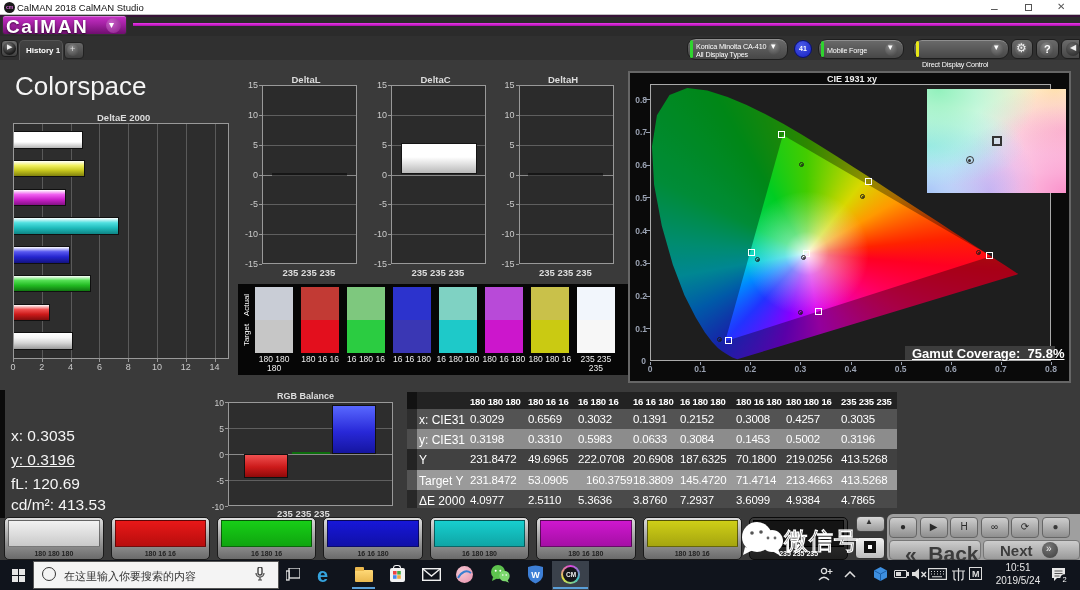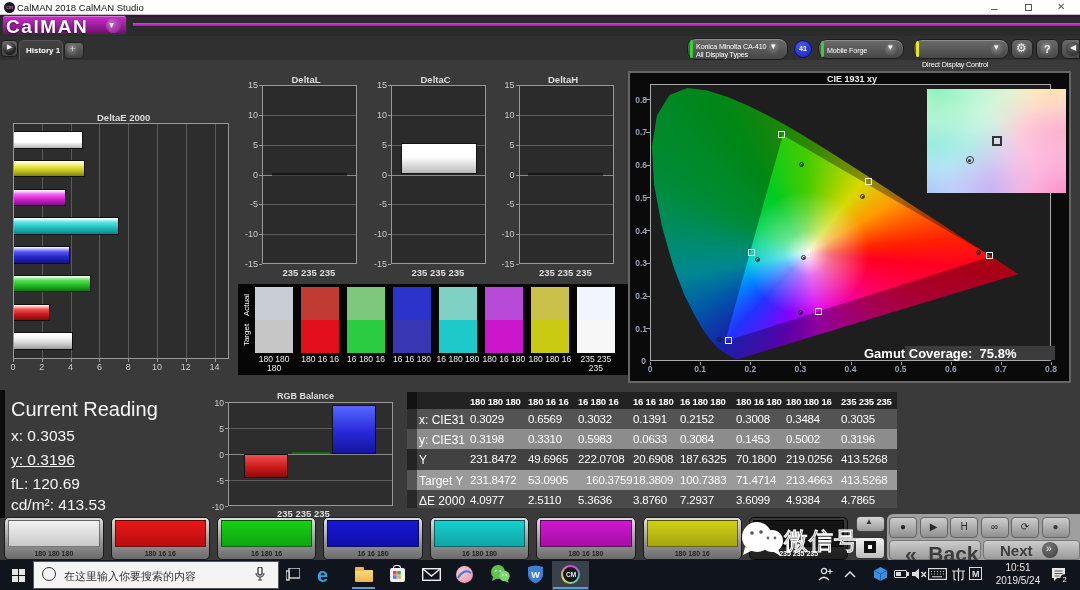--- a/index.html
+++ b/index.html
@@ -50,20 +50,21 @@
 <div style="position:absolute;left:994px;top:42px;font-size:9px;color:#fff;white-space:nowrap;">▾</div>
 <div style="position:absolute;left:1011px;top:39px;width:22px;height:20px;background:linear-gradient(#6b6b6b,#474747);border-radius:6px;border:1px solid #1e1e1e;"></div>
 <div style="position:absolute;left:1015px;top:42px;width:14px;height:14px;background:radial-gradient(circle at 40% 30%,#8a8a8a,#3d3d3d);border-radius:50%;"></div>
 <div style="position:absolute;left:1016px;top:41px;font-size:12px;color:#eee;white-space:nowrap;">⚙</div>
 <div style="position:absolute;left:1036px;top:39px;width:23px;height:20px;background:linear-gradient(#6b6b6b,#474747);border-radius:6px;border:1px solid #1e1e1e;"></div>
 <div style="position:absolute;left:1040px;top:42px;width:14px;height:14px;background:radial-gradient(circle at 40% 30%,#8a8a8a,#3d3d3d);border-radius:50%;"></div>
 <div style="position:absolute;left:1044px;top:43px;font-size:11px;color:#fff;white-space:nowrap;font-weight:bold;">?</div>
 <div style="position:absolute;left:1061px;top:39px;width:19px;height:20px;background:linear-gradient(#6b6b6b,#474747);border-radius:6px 0 0 6px;border:1px solid #1e1e1e;"></div>
 <div style="position:absolute;left:1066px;top:42px;width:14px;height:14px;background:radial-gradient(circle at 40% 30%,#666,#222);border-radius:50%;"></div>
 <div style="position:absolute;left:1070px;top:43px;font-size:8px;color:#eee;white-space:nowrap;">◀</div>
+<div style="position:absolute;left:15px;top:71px;font-size:26px;color:#f5f5f5;white-space:nowrap;">Colorspace</div>
 <div style="position:absolute;left:97px;top:112px;font-size:9.5px;color:#ddd;white-space:nowrap;font-weight:bold;">DeltaE 2000</div>
 <div style="position:absolute;left:13px;top:123px;width:216px;height:236px;background:#2d2d2d;border:1px solid #999;"></div>
 <div style="position:absolute;left:41.8px;top:124px;width:1px;height:234px;background:#5a5a5a;"></div>
 <div style="position:absolute;left:70.6px;top:124px;width:1px;height:234px;background:#5a5a5a;"></div>
 <div style="position:absolute;left:99.4px;top:124px;width:1px;height:234px;background:#5a5a5a;"></div>
 <div style="position:absolute;left:128.2px;top:124px;width:1px;height:234px;background:#5a5a5a;"></div>
 <div style="position:absolute;left:157.0px;top:124px;width:1px;height:234px;background:#5a5a5a;"></div>
 <div style="position:absolute;left:185.8px;top:124px;width:1px;height:234px;background:#5a5a5a;"></div>
 <div style="position:absolute;left:214.6px;top:124px;width:1px;height:234px;background:#5a5a5a;"></div>
 <div style="position:absolute;left:14px;top:131.0px;width:68.9px;height:17.5px;background:linear-gradient(#fff,#ffffff 30%,#ffffff 62%,#b5b5b5);border:1px solid #101010;border-left:none;"></div>
@@ -249,23 +250,22 @@
 <div style="position:absolute;left:802.5px;top:256.5px;width:2px;height:2px;background:rgba(25,25,25,.9);border-radius:50%;"></div>
 <div style="position:absolute;left:797.8px;top:310.4px;width:5px;height:5px;border:1.5px solid rgba(25,25,25,.9);border-radius:50%;"></div>
 <div style="position:absolute;left:799.8px;top:312.4px;width:2px;height:2px;background:rgba(25,25,25,.9);border-radius:50%;"></div>
 <div style="position:absolute;left:716.7px;top:337.3px;width:5px;height:5px;border:1.5px solid rgba(25,25,25,.9);border-radius:50%;"></div>
 <div style="position:absolute;left:718.7px;top:339.3px;width:2px;height:2px;background:rgba(25,25,25,.9);border-radius:50%;"></div>
 <div style="position:absolute;left:927px;top:89px;width:139px;height:104px;background:radial-gradient(at 8% 0%, rgba(140,240,185,.95), rgba(140,240,185,0) 55%),radial-gradient(at 0% 55%, rgba(150,232,240,.9), rgba(150,232,240,0) 50%),radial-gradient(at 0% 100%, rgba(158,192,246,.9), rgba(158,192,246,0) 48%),radial-gradient(at 45% 100%, rgba(205,165,242,.8), rgba(205,165,242,0) 45%),radial-gradient(at 100% 100%, rgba(250,140,200,.95), rgba(250,140,200,0) 60%),radial-gradient(at 100% 40%, rgba(250,175,205,.75), rgba(250,175,205,0) 50%),radial-gradient(at 92% 0%, rgba(255,225,170,.95), rgba(255,225,170,0) 45%),#ffffff;"></div>
 <div style="position:absolute;left:992px;top:136px;width:10px;height:10px;border:2px solid #333;"></div>
 <div style="position:absolute;left:966px;top:156px;width:8px;height:8px;border:1.5px solid #333;border-radius:50%;"></div>
 <div style="position:absolute;left:968px;top:158.5px;width:3px;height:3px;background:#333;border-radius:50%;"></div>
 <div style="position:absolute;left:905px;top:346px;width:150px;height:14px;background:#3c3c3c;"></div>
-<div style="position:absolute;left:864px;top:346px;font-size:13px;color:#fff;white-space:nowrap;font-weight:bold;">Gamut Coverage:&nbsp; 75.8%</div>
+<div style="position:absolute;left:912px;top:346px;font-size:13px;color:#fff;white-space:nowrap;font-weight:bold;text-decoration:underline;">Gamut Coverage:&nbsp; 75.8%</div>
 <div style="position:absolute;left:0px;top:390px;width:5px;height:128px;background:#0b0b0b;"></div>
-<div style="position:absolute;left:11px;top:398px;font-size:20px;color:#f5f5f5;white-space:nowrap;">Current Reading</div>
 <div style="position:absolute;left:11px;top:427px;font-size:15.5px;color:#f5f5f5;white-space:nowrap;">x: 0.3035</div>
 <div style="position:absolute;left:11px;top:451px;font-size:15.5px;color:#f5f5f5;white-space:nowrap;text-decoration:underline;">y: 0.3196</div>
 <div style="position:absolute;left:11px;top:475px;font-size:15.5px;color:#f5f5f5;white-space:nowrap;">fL: 120.69</div>
 <div style="position:absolute;left:11px;top:496px;font-size:15.5px;color:#f5f5f5;white-space:nowrap;">cd/m²: 413.53</div>
 <div style="position:absolute;left:277px;top:391px;font-size:9px;color:#ddd;white-space:nowrap;font-weight:bold;">RGB Balance</div>
 <div style="position:absolute;left:228px;top:402px;width:165px;height:104px;background:#2d2d2d;border:1px solid #999;"></div>
 <div style="position:absolute;left:229px;top:428.0px;width:163px;height:1px;background:#5f5f5f;"></div>
 <div style="position:absolute;left:229px;top:454.0px;width:163px;height:1px;background:#8a8a8a;"></div>
 <div style="position:absolute;left:229px;top:480.0px;width:163px;height:1px;background:#5f5f5f;"></div>
 <div style="position:absolute;left:206px;top:397.5px;width:18px;font-size:8.5px;color:#ccc;white-space:nowrap;text-align:right;">10</div>
@@ -292,21 +292,21 @@
 <div style="position:absolute;left:786px;top:396px;font-size:9.5px;color:#fff;white-space:nowrap;font-weight:bold;letter-spacing:-.2px;">180 180 16</div>
 <div style="position:absolute;left:841px;top:396px;font-size:9.5px;color:#fff;white-space:nowrap;font-weight:bold;letter-spacing:-.2px;">235 235 235</div>
 <div style="position:absolute;left:407px;top:409px;width:490px;height:20px;background:#535353;"></div>
 <div style="position:absolute;left:419px;top:413px;font-size:12px;color:#fff;white-space:nowrap;">x: CIE31</div>
 <div style="position:absolute;left:470px;top:413px;font-size:11.5px;color:#fff;white-space:nowrap;letter-spacing:-.2px;">0.3029</div>
 <div style="position:absolute;left:528px;top:413px;font-size:11.5px;color:#fff;white-space:nowrap;letter-spacing:-.2px;">0.6569</div>
 <div style="position:absolute;left:578px;top:413px;font-size:11.5px;color:#fff;white-space:nowrap;letter-spacing:-.2px;">0.3032</div>
 <div style="position:absolute;left:633px;top:413px;font-size:11.5px;color:#fff;white-space:nowrap;letter-spacing:-.2px;">0.1391</div>
 <div style="position:absolute;left:680px;top:413px;font-size:11.5px;color:#fff;white-space:nowrap;letter-spacing:-.2px;">0.2152</div>
 <div style="position:absolute;left:736px;top:413px;font-size:11.5px;color:#fff;white-space:nowrap;letter-spacing:-.2px;">0.3008</div>
-<div style="position:absolute;left:786px;top:413px;font-size:11.5px;color:#fff;white-space:nowrap;letter-spacing:-.2px;">0.3484</div>
+<div style="position:absolute;left:786px;top:413px;font-size:11.5px;color:#fff;white-space:nowrap;letter-spacing:-.2px;">0.4257</div>
 <div style="position:absolute;left:841px;top:413px;font-size:11.5px;color:#fff;white-space:nowrap;letter-spacing:-.2px;">0.3035</div>
 <div style="position:absolute;left:407px;top:429px;width:490px;height:20px;background:#8c8c8c;"></div>
 <div style="position:absolute;left:419px;top:433px;font-size:12px;color:#fff;white-space:nowrap;">y: CIE31</div>
 <div style="position:absolute;left:470px;top:433px;font-size:11.5px;color:#fff;white-space:nowrap;letter-spacing:-.2px;">0.3198</div>
 <div style="position:absolute;left:528px;top:433px;font-size:11.5px;color:#fff;white-space:nowrap;letter-spacing:-.2px;">0.3310</div>
 <div style="position:absolute;left:578px;top:433px;font-size:11.5px;color:#fff;white-space:nowrap;letter-spacing:-.2px;">0.5983</div>
 <div style="position:absolute;left:633px;top:433px;font-size:11.5px;color:#fff;white-space:nowrap;letter-spacing:-.2px;">0.0633</div>
 <div style="position:absolute;left:680px;top:433px;font-size:11.5px;color:#fff;white-space:nowrap;letter-spacing:-.2px;">0.3084</div>
 <div style="position:absolute;left:736px;top:433px;font-size:11.5px;color:#fff;white-space:nowrap;letter-spacing:-.2px;">0.1453</div>
 <div style="position:absolute;left:786px;top:433px;font-size:11.5px;color:#fff;white-space:nowrap;letter-spacing:-.2px;">0.5002</div>
@@ -320,21 +320,21 @@
 <div style="position:absolute;left:680px;top:453px;font-size:11.5px;color:#fff;white-space:nowrap;letter-spacing:-.2px;">187.6325</div>
 <div style="position:absolute;left:736px;top:453px;font-size:11.5px;color:#fff;white-space:nowrap;letter-spacing:-.2px;">70.1800</div>
 <div style="position:absolute;left:786px;top:453px;font-size:11.5px;color:#fff;white-space:nowrap;letter-spacing:-.2px;">219.0256</div>
 <div style="position:absolute;left:841px;top:453px;font-size:11.5px;color:#fff;white-space:nowrap;letter-spacing:-.2px;">413.5268</div>
 <div style="position:absolute;left:407px;top:470px;width:490px;height:20px;background:#9a9a9a;"></div>
 <div style="position:absolute;left:419px;top:474px;font-size:12px;color:#fff;white-space:nowrap;">Target Y</div>
 <div style="position:absolute;left:470px;top:474px;font-size:11.5px;color:#fff;white-space:nowrap;letter-spacing:-.2px;">231.8472</div>
 <div style="position:absolute;left:528px;top:474px;font-size:11.5px;color:#fff;white-space:nowrap;letter-spacing:-.2px;">53.0905</div>
 <div style="position:absolute;left:586px;top:474px;font-size:11.5px;color:#fff;white-space:nowrap;letter-spacing:-.2px;">160.3759</div>
 <div style="position:absolute;left:633px;top:474px;font-size:11.5px;color:#fff;white-space:nowrap;letter-spacing:-.2px;">18.3809</div>
-<div style="position:absolute;left:680px;top:474px;font-size:11.5px;color:#fff;white-space:nowrap;letter-spacing:-.2px;">100.7383</div>
+<div style="position:absolute;left:680px;top:474px;font-size:11.5px;color:#fff;white-space:nowrap;letter-spacing:-.2px;">145.4720</div>
 <div style="position:absolute;left:736px;top:474px;font-size:11.5px;color:#fff;white-space:nowrap;letter-spacing:-.2px;">71.4714</div>
 <div style="position:absolute;left:786px;top:474px;font-size:11.5px;color:#fff;white-space:nowrap;letter-spacing:-.2px;">213.4663</div>
 <div style="position:absolute;left:841px;top:474px;font-size:11.5px;color:#fff;white-space:nowrap;letter-spacing:-.2px;">413.5268</div>
 <div style="position:absolute;left:407px;top:490px;width:490px;height:18px;background:#4a4a4a;"></div>
 <div style="position:absolute;left:419px;top:494px;font-size:12px;color:#fff;white-space:nowrap;">ΔE 2000</div>
 <div style="position:absolute;left:470px;top:494px;font-size:11.5px;color:#fff;white-space:nowrap;letter-spacing:-.2px;">4.0977</div>
 <div style="position:absolute;left:528px;top:494px;font-size:11.5px;color:#fff;white-space:nowrap;letter-spacing:-.2px;">2.5110</div>
 <div style="position:absolute;left:578px;top:494px;font-size:11.5px;color:#fff;white-space:nowrap;letter-spacing:-.2px;">5.3636</div>
 <div style="position:absolute;left:633px;top:494px;font-size:11.5px;color:#fff;white-space:nowrap;letter-spacing:-.2px;">3.8760</div>
 <div style="position:absolute;left:680px;top:494px;font-size:11.5px;color:#fff;white-space:nowrap;letter-spacing:-.2px;">7.2937</div>

